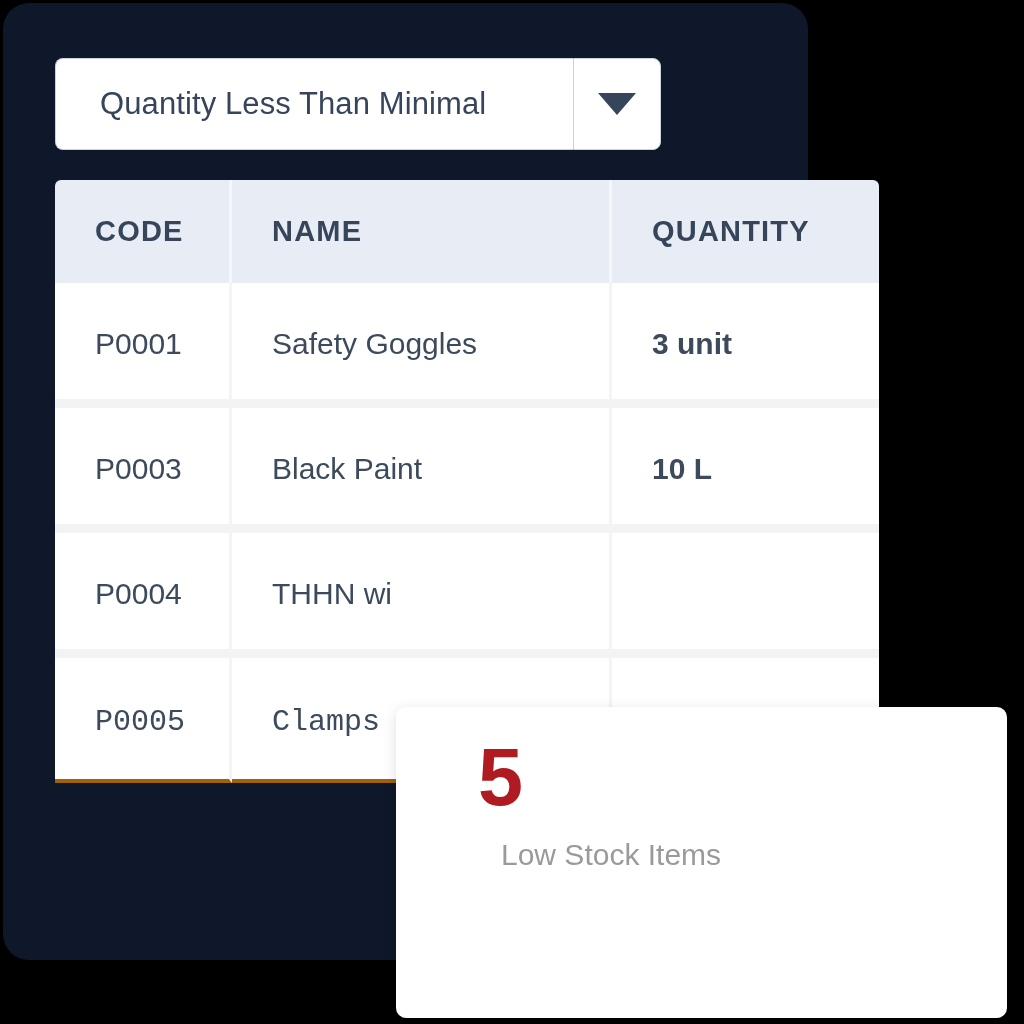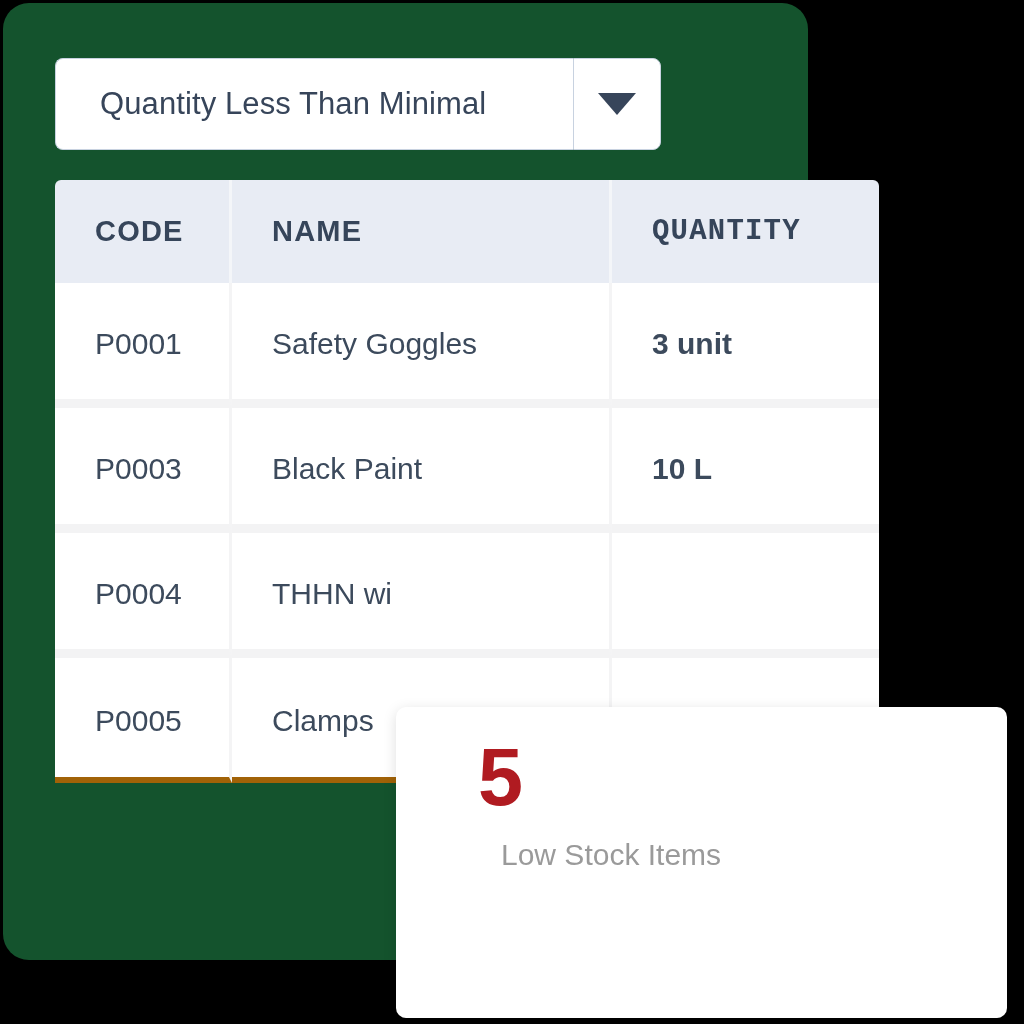--- a/index.html
+++ b/index.html
@@ -19,21 +19,21 @@
     background: #000000;
   }
 
   
   .main-panel {
     position: absolute;
     left: 3px;
     top: 3px;
     width: 805px;
     height: 957px;
-    background: #14532d;
+    background: #0f172a;
     border-radius: 26px;
     box-shadow: 0 2px 10px rgba(0,0,0,0.10);
   }
 
   
   .filter-row {
     position: absolute;
     left: 52px;
     top: 55px;
     display: flex;
@@ -99,39 +99,39 @@
     text-align: left;
     font-size: 29px;
     font-weight: bold;
     color: #36455a;
     letter-spacing: 1.2px;
     padding: 0 0 0 40px;
     border-right: 3px solid #f4f6f9;
     box-sizing: border-box;
     vertical-align: middle;
   }
-  .tbl thead th:last-child { border-right: none; font-family: Liberation Mono, monospace; }
+  .tbl thead th:last-child { border-right: none; }
   .tbl thead th.th-code { border-radius: 6px 0 0 0; }
   .tbl thead th.th-qty  { border-radius: 0 6px 0 0; }
 
   .tbl tbody td {
     height: 125px;
     background: #ffffff;
     font-size: 30px;
     color: #3c4a5c;
     padding: 6px 0 0 40px;
     border-right: 3px solid #f4f4f5;
     border-bottom: 9px solid #f3f3f4;
     box-sizing: border-box;
     vertical-align: middle;
     white-space: nowrap;
     overflow: hidden;
   }
   .tbl tbody td:last-child { border-right: none; }
-  .tbl tbody tr:last-child td { border-bottom: 6px solid #a16207; }
+  .tbl tbody tr:last-child td { border-bottom: 4px solid #a16207; font-family: Liberation Mono, monospace; }
 
   td.qty {
     color: #b01b21;
     font-weight: bold;
   }
 
   
   .inv-card {
     position: absolute;
     left: 396px;

